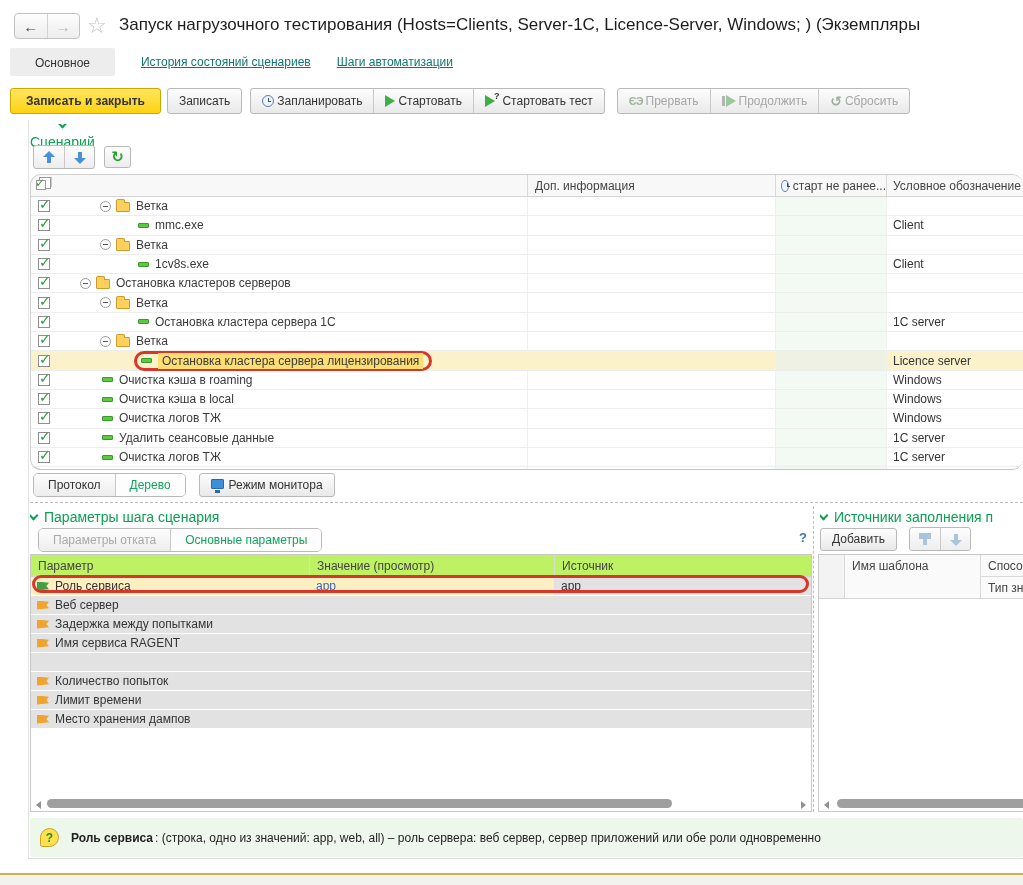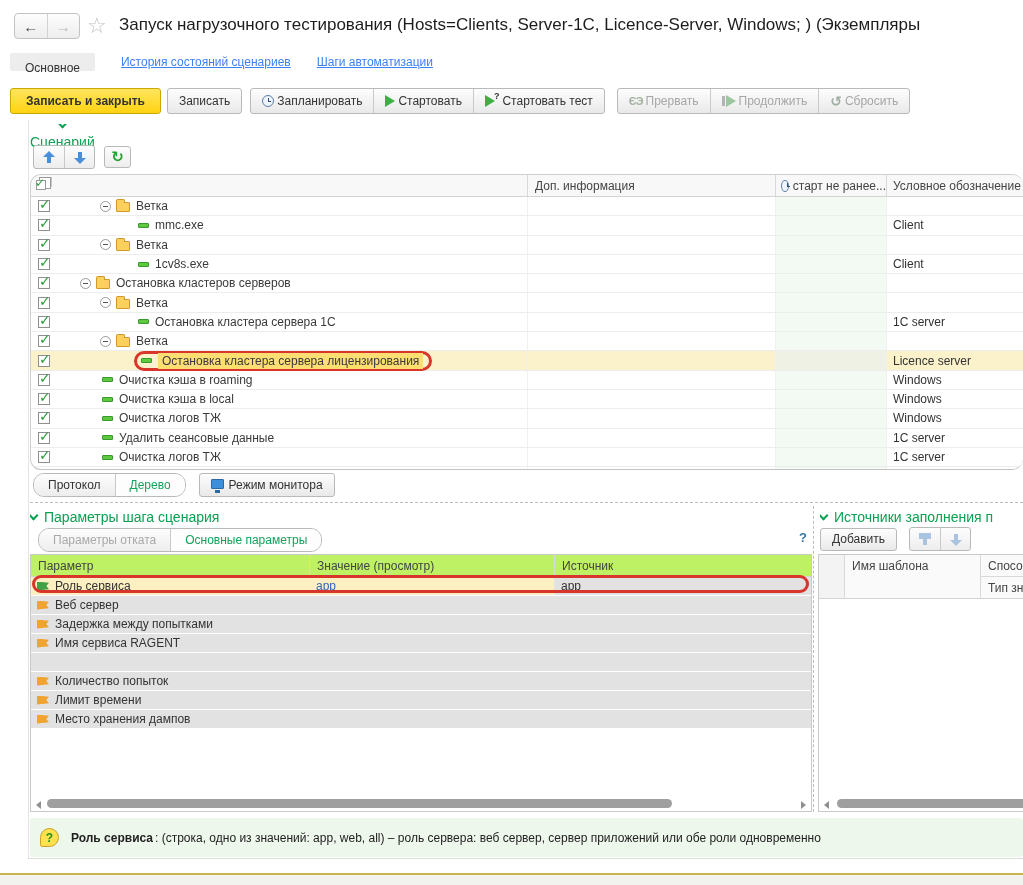--- a/index.html
+++ b/index.html
@@ -19,23 +19,23 @@
     font-size:15px; font-weight:bold; cursor:pointer; }
   #nav .navbtn + .navbtn { border-left:1px solid #d2d2d2; }
   #nav-back { color:#444; }
   #nav-fwd { color:#b5b5b5; }
   #star { left:87px; top:13px; font-size:22px; color:#c2c2c2; }
   #title { left:119px; top:15px; width:904px; height:24px; font-size:17px;
     font-weight:500; color:#1d1d1d; white-space:nowrap; overflow:hidden; }
 
   
   #tabs { left:10px; top:47px; height:30px; display:flex; align-items:center; gap:26px; }
-  .tab-current { background:#ededed; border-radius:2px; padding:0 15px; line-height:30px;
-    height:18px; color:#333; }
-  .tab-link { color:#3b82f6; text-decoration:underline; cursor:pointer; }
+  .tab-current { background:#ededed; border-radius:2px; padding:0 25px; line-height:30px;
+    height:28px; color:#333; }
+  .tab-link { color:#0f766e; text-decoration:underline; cursor:pointer; }
 
   
   #cmdbar { left:10px; top:88px; height:27px; display:flex; align-items:flex-start; }
   .btn { height:26px; display:inline-flex; align-items:center; gap:5px; padding:0 11px;
     border:1px solid #b9b9b9; border-radius:3px; background:linear-gradient(#fdfdfd,#e9e9e9);
     color:#333; cursor:pointer; white-space:nowrap; }
   .btn-yellow { background:linear-gradient(#ffe55e,#ffd312); border-color:#cda701;
     font-weight:bold; padding:0 15px; }
   .grp { display:flex; border:1px solid #b9b9b9; border-radius:3px; overflow:hidden;
     background:linear-gradient(#fdfdfd,#e9e9e9); }
@@ -135,21 +135,21 @@
   .ico-leaf { width:11px; height:5px; background:#5ec93f; border:1px solid #379a2c;
     border-radius:1px; flex:0 0 auto; margin-right:6px; }
   .tlabel { color:#3a3a3a; }
   .tlabel.hl { background:#fdde73; padding:1px 4px; }
   .ann { display:inline-flex; align-items:center; border:3px solid #d8362a; border-radius:10px;
     padding:0 6px 0 4px; margin-left:-4px; height:20px; position:relative; z-index:2;
     background:transparent; }
 
   
   #view-switch { left:33px; top:473px; height:24px; display:flex; align-items:center; }
-  .seg { display:flex; border:1px solid #b9b9b9; border-radius:11px; overflow:hidden; }
+  .seg { display:flex; border:1px solid #b9b9b9; border-radius:5px; overflow:hidden; }
   .seg .segbtn { height:22px; display:flex; align-items:center; justify-content:center;
     padding:0 14px; background:linear-gradient(#fdfdfd,#ededed); cursor:pointer; }
   .seg .segbtn + .segbtn { border-left:1px solid #c9c9c9; }
   .seg .segbtn.active { background:#fdfdfd; color:#12a35c; }
   .seg .segbtn.off { color:#a9a9a9; cursor:default; }
   #monitor-btn { margin-left:13px; height:24px; }
   .icon-monitor { width:13px; height:10px; background:#3d8fd9; border:1px solid #2a6aa5;
     border-radius:1px; position:relative; margin-top:-2px; }
   .icon-monitor::after { content:""; position:absolute; left:3px; top:10px; width:5px; height:3px;
     background:#2a6aa5; }

